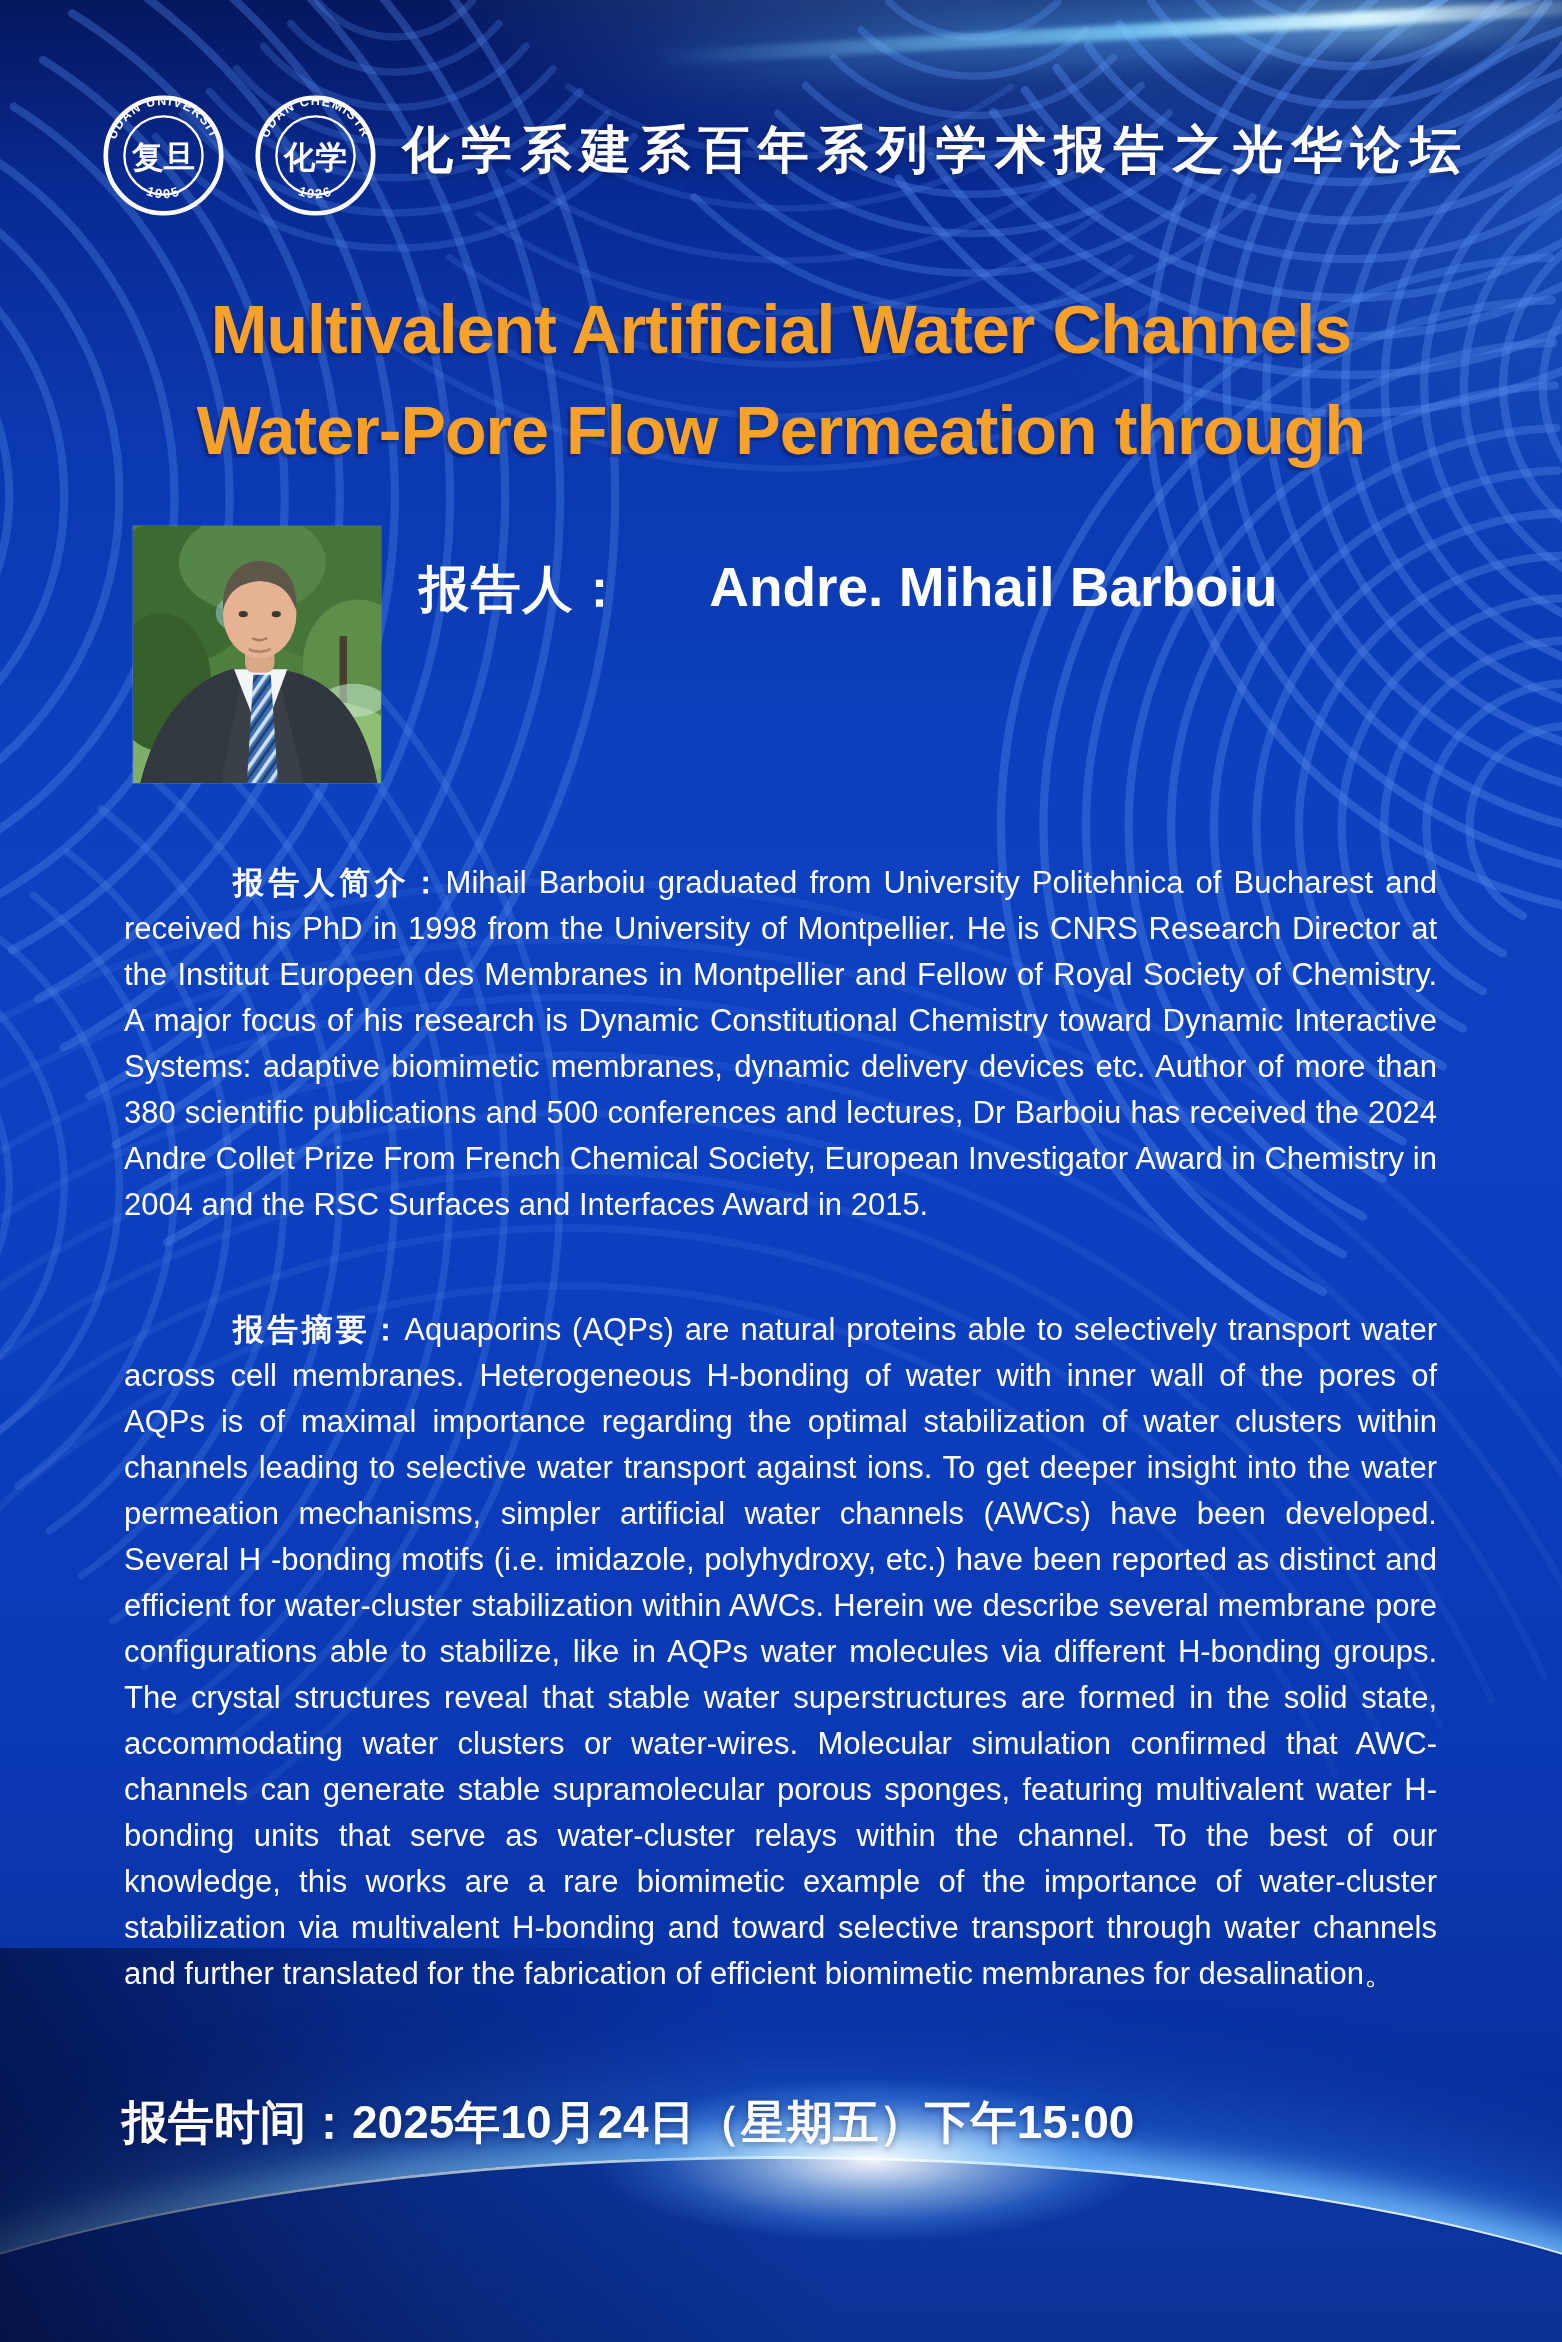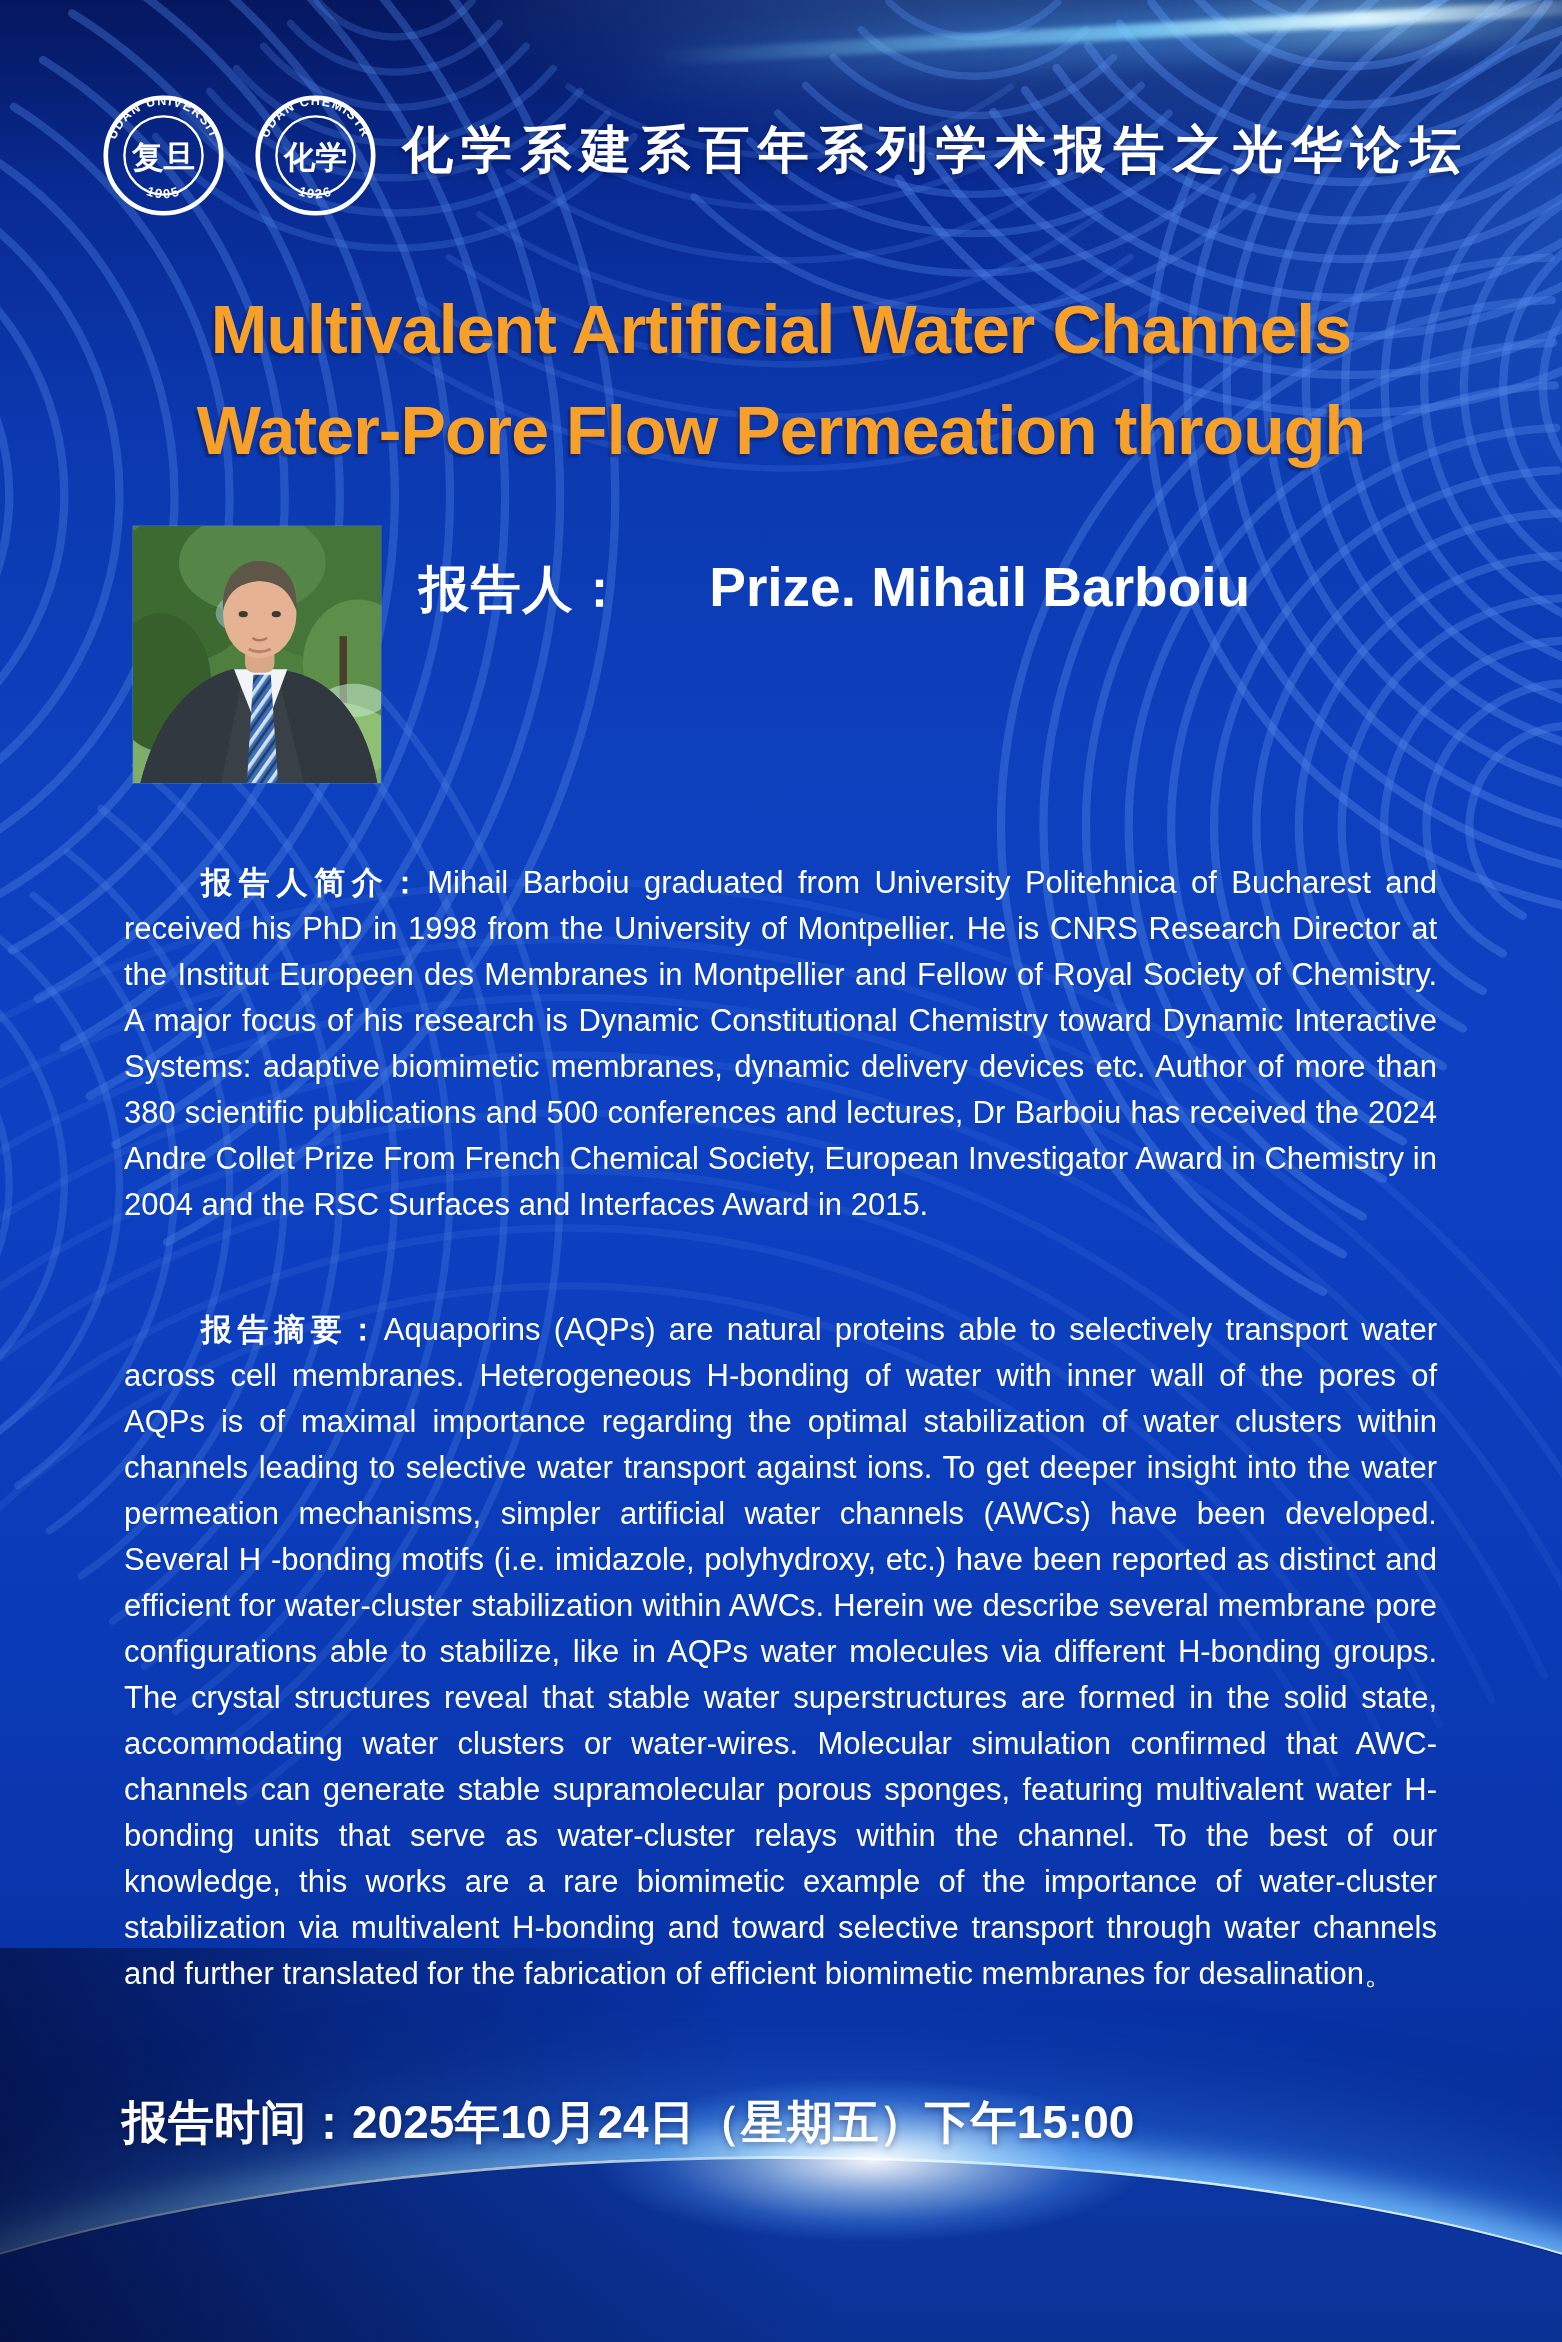--- a/index.html
+++ b/index.html
@@ -45,21 +45,21 @@
     text-shadow:-2.8px 2.8px 1.8px rgba(15,20,70,.45);}
   
   .photo{position:absolute;left:133px;top:526px;width:248px;height:257px;box-shadow:0 0 0 0.9px rgba(255,255,255,.15);}
   .speaker-row{position:absolute;left:419px;top:555px;display:flex;align-items:baseline;white-space:nowrap;gap:48px;}
   .speaker-label{font-size:50px;font-weight:bold;letter-spacing:1.8px;}
   .speaker-name{font-size:55px;font-weight:800;margin-left:35px;letter-spacing:0;}
   .speaker-aff{position:absolute;left:643px;top:663px;font-size:41px;font-weight:bold;white-space:nowrap;}
   
   .para{position:absolute;left:124px;width:1313px;font-size:31px;line-height:46px;
     text-align:justify;color:#fff;text-indent:77px;}
-  .para b{font-weight:bold;letter-spacing:0.9px;}
+  .para b{font-weight:bold;letter-spacing:0.9px;margin-left:32px;}
   .bio{top:829px;} .abstract{top:1276px;}
   
   .foot-line{position:absolute;left:122px;font-size:46px;font-weight:bold;white-space:nowrap;
     text-shadow:0 1.8px 7.3px rgba(0,10,60,.4);}
   .foot-time{top:2092px;} .foot-venue{top:2184px;}
 </style>
 </head>
 <body>
 
 <div class="poster">
@@ -231,21 +231,21 @@
     <ellipse cx="138" cy="96" rx="40" ry="48" fill="#e5b394"></ellipse>
     <path d="M 98 92 C 96 56 116 38 138 38 C 162 38 180 56 178 92 C 170 72 162 62 138 60 C 114 62 104 72 98 92 Z" fill="#5f564a"></path>
     <ellipse cx="120" cy="96" rx="5" ry="3.5" fill="#3d3a33"></ellipse>
     <ellipse cx="156" cy="96" rx="5" ry="3.5" fill="#3d3a33"></ellipse>
     <path d="M 130 122 Q 138 127 146 122" stroke="#a97a5e" stroke-width="2.5" fill="none"></path>
     <path d="M 126 134 Q 138 140 150 134" stroke="#b5836a" stroke-width="3" fill="none"></path>
   </svg>
 
   <div class="speaker-row">
     <span class="speaker-label">报告人：</span>
-    <span class="speaker-name">Prize. Mihail Barboiu</span>
+    <span class="speaker-name">Andre. Mihail Barboiu</span>
   </div>
 
   <p class="para bio"><b>报告人简介：</b><span>Mihail Barboiu graduated from University Politehnica of Bucharest and received his PhD in 1998 from the University of Montpellier. He is CNRS Research Director at the Institut Europeen des Membranes in Montpellier and Fellow of Royal Society of Chemistry. A major focus of his research is Dynamic Constitutional Chemistry toward Dynamic Interactive Systems: adaptive biomimetic membranes, dynamic delivery devices etc. Author of more than 380 scientific publications and 500 conferences and lectures, Dr Barboiu has received the 2024 Andre Collet Prize From French Chemical Society, European Investigator Award in Chemistry in 2004 and the RSC Surfaces and Interfaces Award in 2015.</span></p>
 
   <p class="para abstract"><b>报告摘要：</b><span>Aquaporins (AQPs) are natural proteins able to selectively transport water across cell membranes. Heterogeneous H-bonding of water with inner wall of the pores of AQPs is of maximal importance regarding the optimal stabilization of water clusters within channels leading to selective water transport against ions. To get deeper insight into the water permeation mechanisms, simpler artificial water channels (AWCs) have been developed. Several H -bonding motifs (i.e. imidazole, polyhydroxy, etc.) have been reported as distinct and efficient for water-cluster stabilization within AWCs. Herein we describe several membrane pore configurations able to stabilize, like in AQPs water molecules via different H-bonding groups. The crystal structures reveal that stable water superstructures are formed in the solid state, accommodating water clusters or water-wires. Molecular simulation confirmed that AWC-channels can generate stable supramolecular porous sponges, featuring multivalent water H-bonding units that serve as water-cluster relays within the channel. To the best of our knowledge, this works are a rare biomimetic example of the importance of water-cluster stabilization via multivalent H-bonding and toward selective transport through water channels and further translated for the fabrication of efficient biomimetic membranes for desalination。</span></p>
 
   <div class="foot-line foot-time"><span>报告时间：</span><span>2025年10月24日（星期五）下午15:00</span></div>
 
 </div>
 

